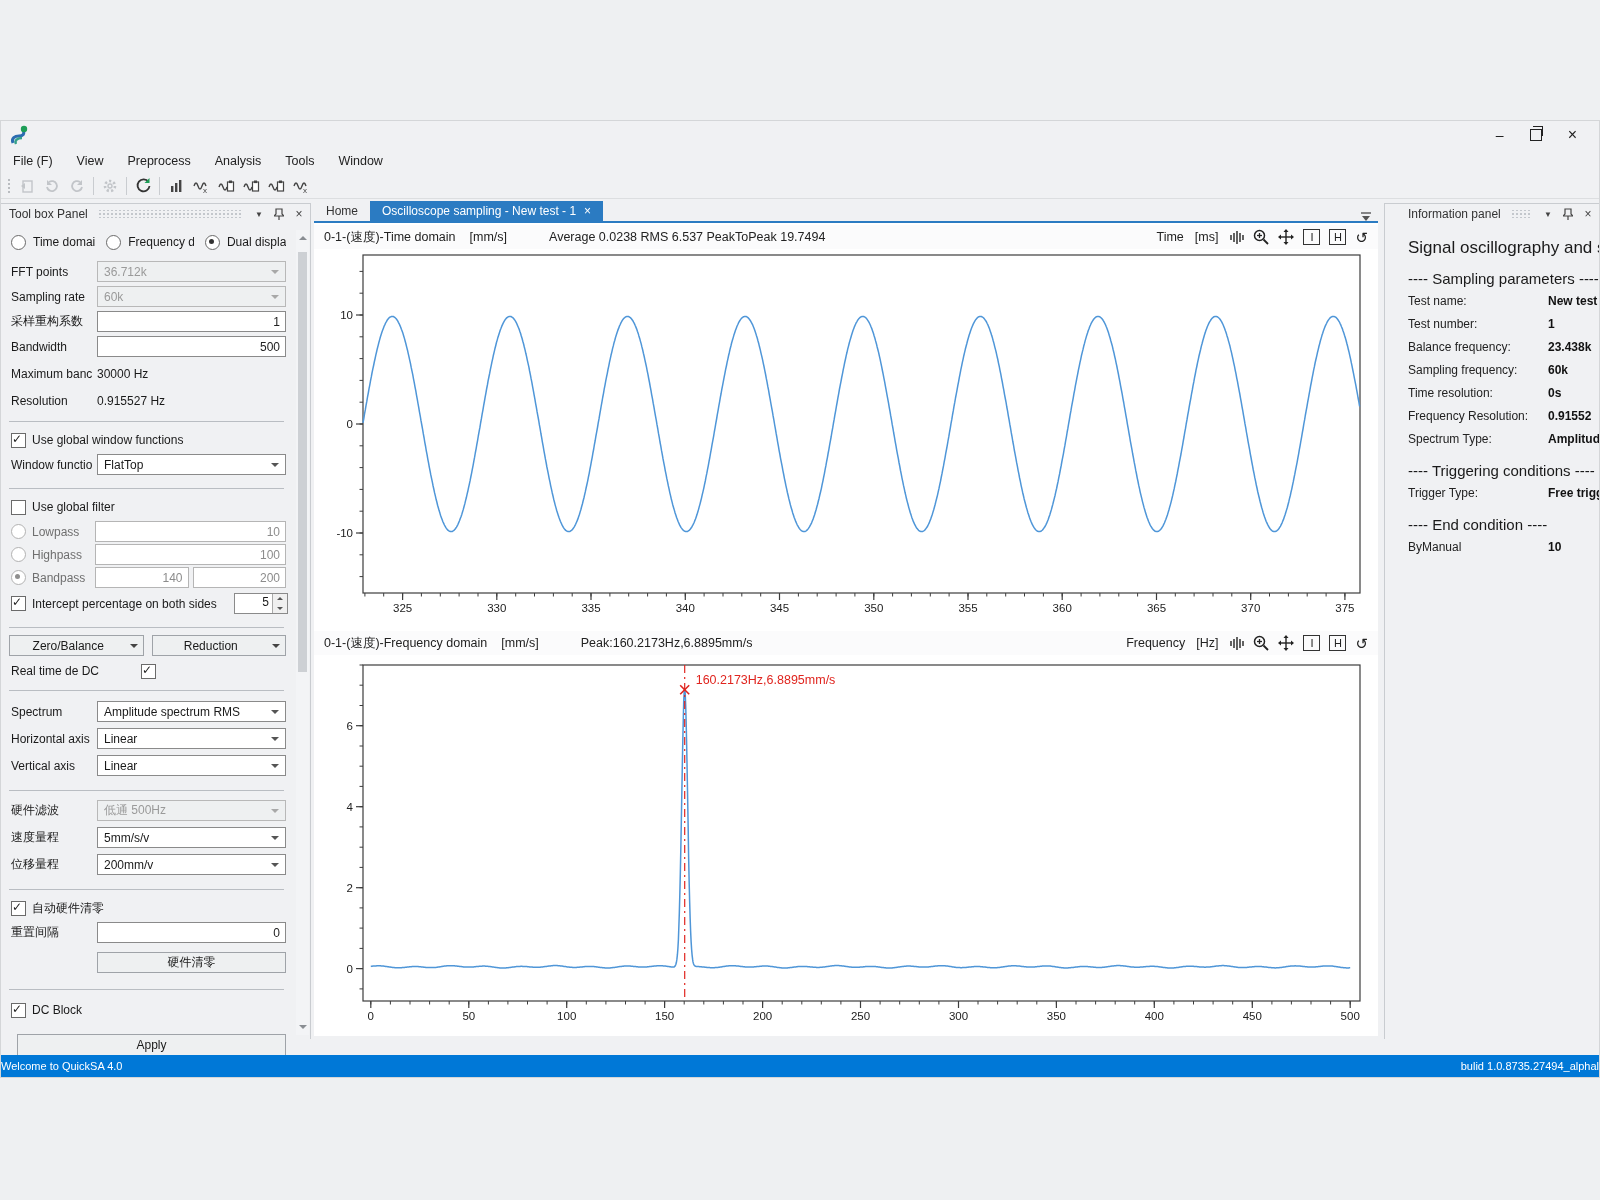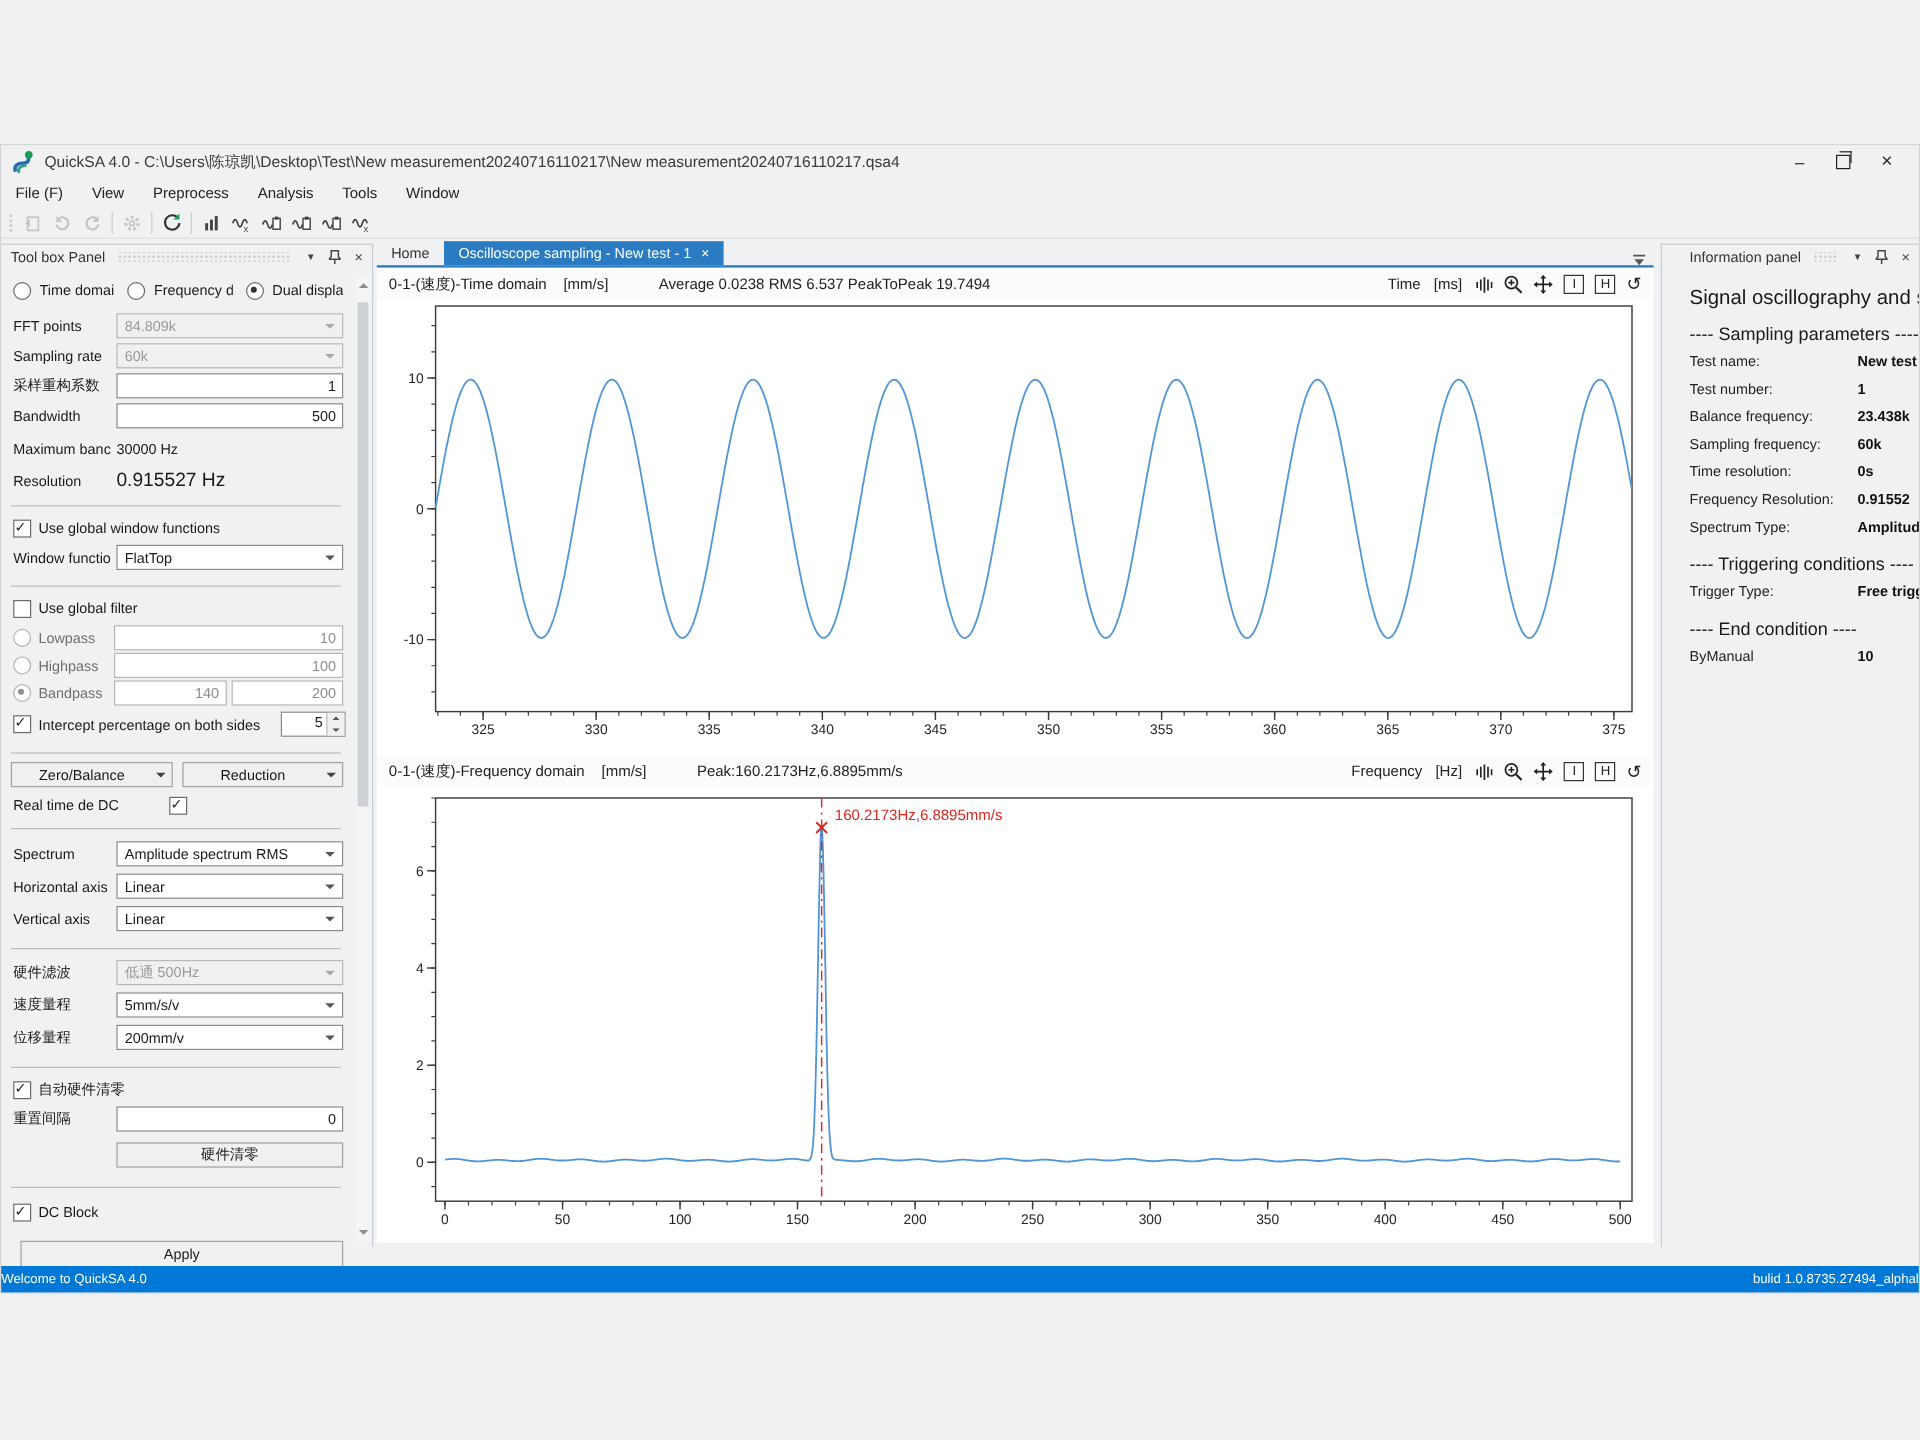--- a/index.html
+++ b/index.html
@@ -89,21 +89,20 @@
 <body>
 
 <div class="win">
 
   <div class="titlebar">
     <svg class="ico" width="22" height="22" viewBox="0 0 22 22" style="margin-left:8px">
       <path d="M4 19 C2 14 6 12 10 12 C14 12 16 10 14 6" fill="none" stroke="#2b6cb0" stroke-width="3"></path>
       <path d="M7 20 C5 16 9 14 13 14" fill="none" stroke="#35a08a" stroke-width="2.4"></path>
       <circle cx="15" cy="5" r="3.2" fill="#1d9e57"></circle>
     </svg>
-    <span class="title">QuickSA 4.0 - C:\Users\陈琼凯\Desktop\Test\New measurement20240716110217\New measurement20240716110217.qsa4</span>
     <div class="winbtns">
       <span class="winbtn">–</span>
       <span class="restore"></span>
       <span class="winbtn" style="font-size:16px">×</span>
     </div>
   </div>
 
   <div class="menubar">
     <span class="menu-item">File (F)</span>
     <span class="menu-item">View</span>
@@ -211,21 +210,21 @@
         <span class="cklbl" style="margin-left:2px">Time domain</span>
         <span class="rd" style="margin-left:6px"></span>
         <span class="cklbl" style="margin-left:2px">Frequency dc</span>
         <span class="rd on" style="margin-left:6px"></span>
         <span class="cklbl" style="margin-left:2px">Dual display</span>
       </div>
 
       <div class="row" style="margin-top:9px">
         <span class="lbl">FFT points</span>
         <div class="sel dis">
-            <span>84.809k</span>
+            <span>36.712k</span>
           </div>
       </div>
       <div class="row">
         <span class="lbl">Sampling rate</span>
         <div class="sel dis">
             <span>60k</span>
           </div>
       </div>
       <div class="row">
         <span class="lbl">采样重构系数</span>
@@ -234,21 +233,21 @@
       <div class="row">
         <span class="lbl">Bandwidth</span>
         <input class="inp" value="500" style="">
       </div>
       <div class="row" style="margin-top:7px">
         <span class="lbl">Maximum banc</span>
         <span style="font-size:12px">30000 Hz</span>
       </div>
       <div class="row" style="margin-top:7px">
         <span class="lbl">Resolution</span>
-        <span style="font-size:16px">0.915527 Hz</span>
+        <span style="font-size:12px">0.915527 Hz</span>
       </div>
 
       <div class="sep"></div>
 
       <div class="row" style="margin-top:8px">
         <span class="cb on"></span>
         <span class="cklbl">Use global window functions</span>
       </div>
       <div class="row">
         <span class="lbl">Window functio</span>

